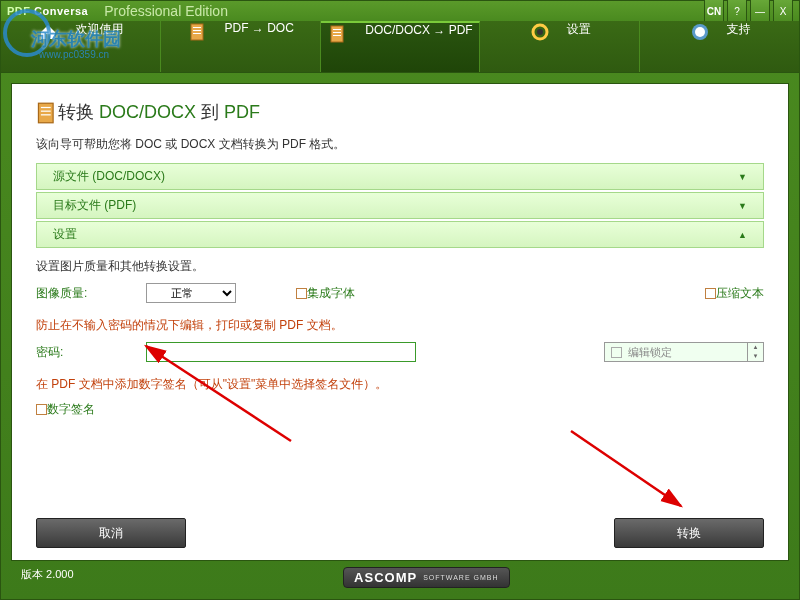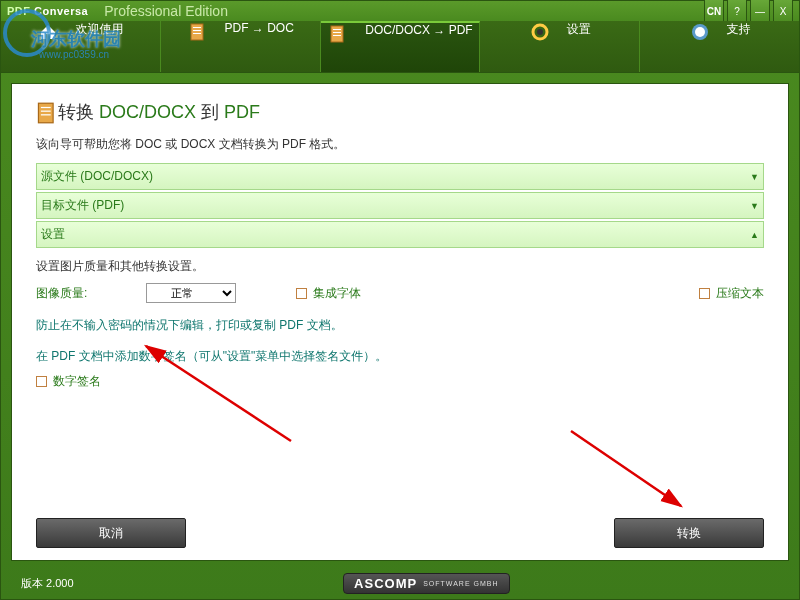--- a/index.html
+++ b/index.html
@@ -16,39 +16,39 @@
 .tab{flex:1;display:flex;justify-content:center;gap:16px;color:#fff;font-size:12px;border-right:1px solid #4a8a1f;cursor:pointer;background:linear-gradient(#3a6a15,#2f5a10)}
 .tab.active{background:linear-gradient(#2a5510,#1f4508);border-top:2px solid #7aca3a}
 .tab:last-child{border-right:none}
 .ticon{width:22px;height:22px;display:flex;align-items:center;justify-content:center}
 .content{position:absolute;top:82px;left:10px;right:10px;bottom:38px;background:#fff;border:1px solid #2a5510;padding:16px 24px 12px;display:flex;flex-direction:column}
 .pagetitle{display:flex;align-items:flex-end;margin-bottom:12px}
 .pagetitle .t{font-size:18px;color:#2a7a1a}
 .pagetitle .t .dark{color:#333}
 .subtitle{font-size:12px;color:#333;margin-bottom:10px}
 .accordion{margin-bottom:2px}
-.ahdr{background:linear-gradient(#e8ffd8,#d5f5c0);border:1px solid #a5d88a;padding:4px 4px;font-size:12px;color:#2a7a1a;display:flex;align-items:center;cursor:pointer}
+.ahdr{background:linear-gradient(#e8ffd8,#d5f5c0);border:1px solid #a5d88a;padding:4px 16px;font-size:12px;color:#2a7a1a;display:flex;align-items:center;cursor:pointer}
 .ahdr .arrow{margin-left:auto;font-size:9px;color:#2a7a1a}
 .settings-body{padding:8px 0 4px;font-size:12px;color:#333}
 .row{display:flex;align-items:center;margin:8px 0}
 .label{color:#2a7a1a;font-size:12px;width:110px}
 .select{width:90px;height:20px;border:1px solid #999;font-size:11px;padding:0 20px;background:#fff}
-.ck{display:flex;align-items:center;gap:6px;font-size:12px;color:#2a7a1a}
+.ck{display:flex;align-items:center;font-size:12px;color:#2a7a1a}
 .ck .box{width:11px;height:11px;border:1px solid #c08040;background:#fff}
 .gap{width:60px}
-.divider-text{font-size:12px;color:#0f766e;margin:14px 0 8px}
+.divider-text{font-size:12px;color:#c2410c;margin:14px 0 8px}
 .input{height:20px;border:1px solid #3a9a2a;background:#fff;font-size:11px;padding:0 4px}
 .spin{width:160px;height:20px;border:1px solid #999;background:#f0fff0;display:flex;align-items:center;font-size:11px;color:#888}
 .spin .sbox{width:11px;height:11px;border:1px solid #aaa;margin:0 6px}
 .spin .sbtns{margin-left:auto;width:16px;display:flex;flex-direction:column}
 .spin .sbtns div{height:9px;border-left:1px solid #999;font-size:7px;text-align:center;line-height:8px;color:#666}
 .actions{margin-top:auto;display:flex;gap:24px;padding-top:12px}
 .actions .sp{flex:1}
 .btn{width:150px;height:30px;background:linear-gradient(#6a6a6a,#3a3a3a);border:1px solid #222;color:#fff;font-size:12px;cursor:pointer;display:flex;align-items:center;justify-content:center;border-radius:2px}
-.footer{position:absolute;bottom:0;left:0;right:0;height:32px;display:flex;align-items:center;padding:0 20px;color:#fff;font-size:11px}
+.footer{position:absolute;bottom:0;left:0;right:0;height:32px;display:flex;align-items:flex-start;padding:0 20px;color:#fff;font-size:11px}
 .footer .logo{margin:0 auto;background:linear-gradient(#555,#333);border:1px solid #222;border-radius:4px;padding:2px 10px;font-size:10px;letter-spacing:1px;color:#ddd;display:flex;align-items:center;gap:6px}
 .footer .logo b{font-size:13px;color:#fff}
 .arrow-overlay{position:absolute;pointer-events:none}
 .watermark{position:absolute;top:8px;left:2px;pointer-events:none;opacity:0.85}
 .watermark .logo-circle{width:48px;height:48px;border:4px solid #2a8aca;border-radius:50%;position:relative}
 .watermark .txt{position:absolute;top:18px;left:28px;font-size:18px;color:#2a8aca;font-weight:bold;white-space:nowrap;text-shadow:0 0 3px #fff}
 .watermark .url{position:absolute;top:40px;left:36px;font-size:10px;color:#2a8aca;white-space:nowrap}
 </style>
 </head>
 <body>
@@ -160,20 +160,33 @@
             <span>集成字体</span>
           </label>
         <span style="flex:1"></span>
         <label class="ck">
             <span class="box"></span>
             <span>压缩文本</span>
           </label>
       </div>
 
       <div class="divider-text">防止在不输入密码的情况下编辑，打印或复制 PDF 文档。</div>
+      <div class="row">
+        <span class="label">密码:</span>
+        <input class="input" style="width: 270px;" value="">
+        <span style="flex:1"></span>
+        <div class="spin">
+          <span class="sbox"></span>
+          <span>编辑锁定</span>
+          <div class="sbtns">
+              <div>▴</div>
+              <div>▾</div>
+            </div>
+        </div>
+      </div>
 
       <div class="divider-text">在 PDF 文档中添加数字签名（可从"设置"菜单中选择签名文件）。</div>
       <div class="row">
         <label class="ck">
             <span class="box"></span>
             <span>数字签名</span>
           </label>
       </div>
     </div>
 

